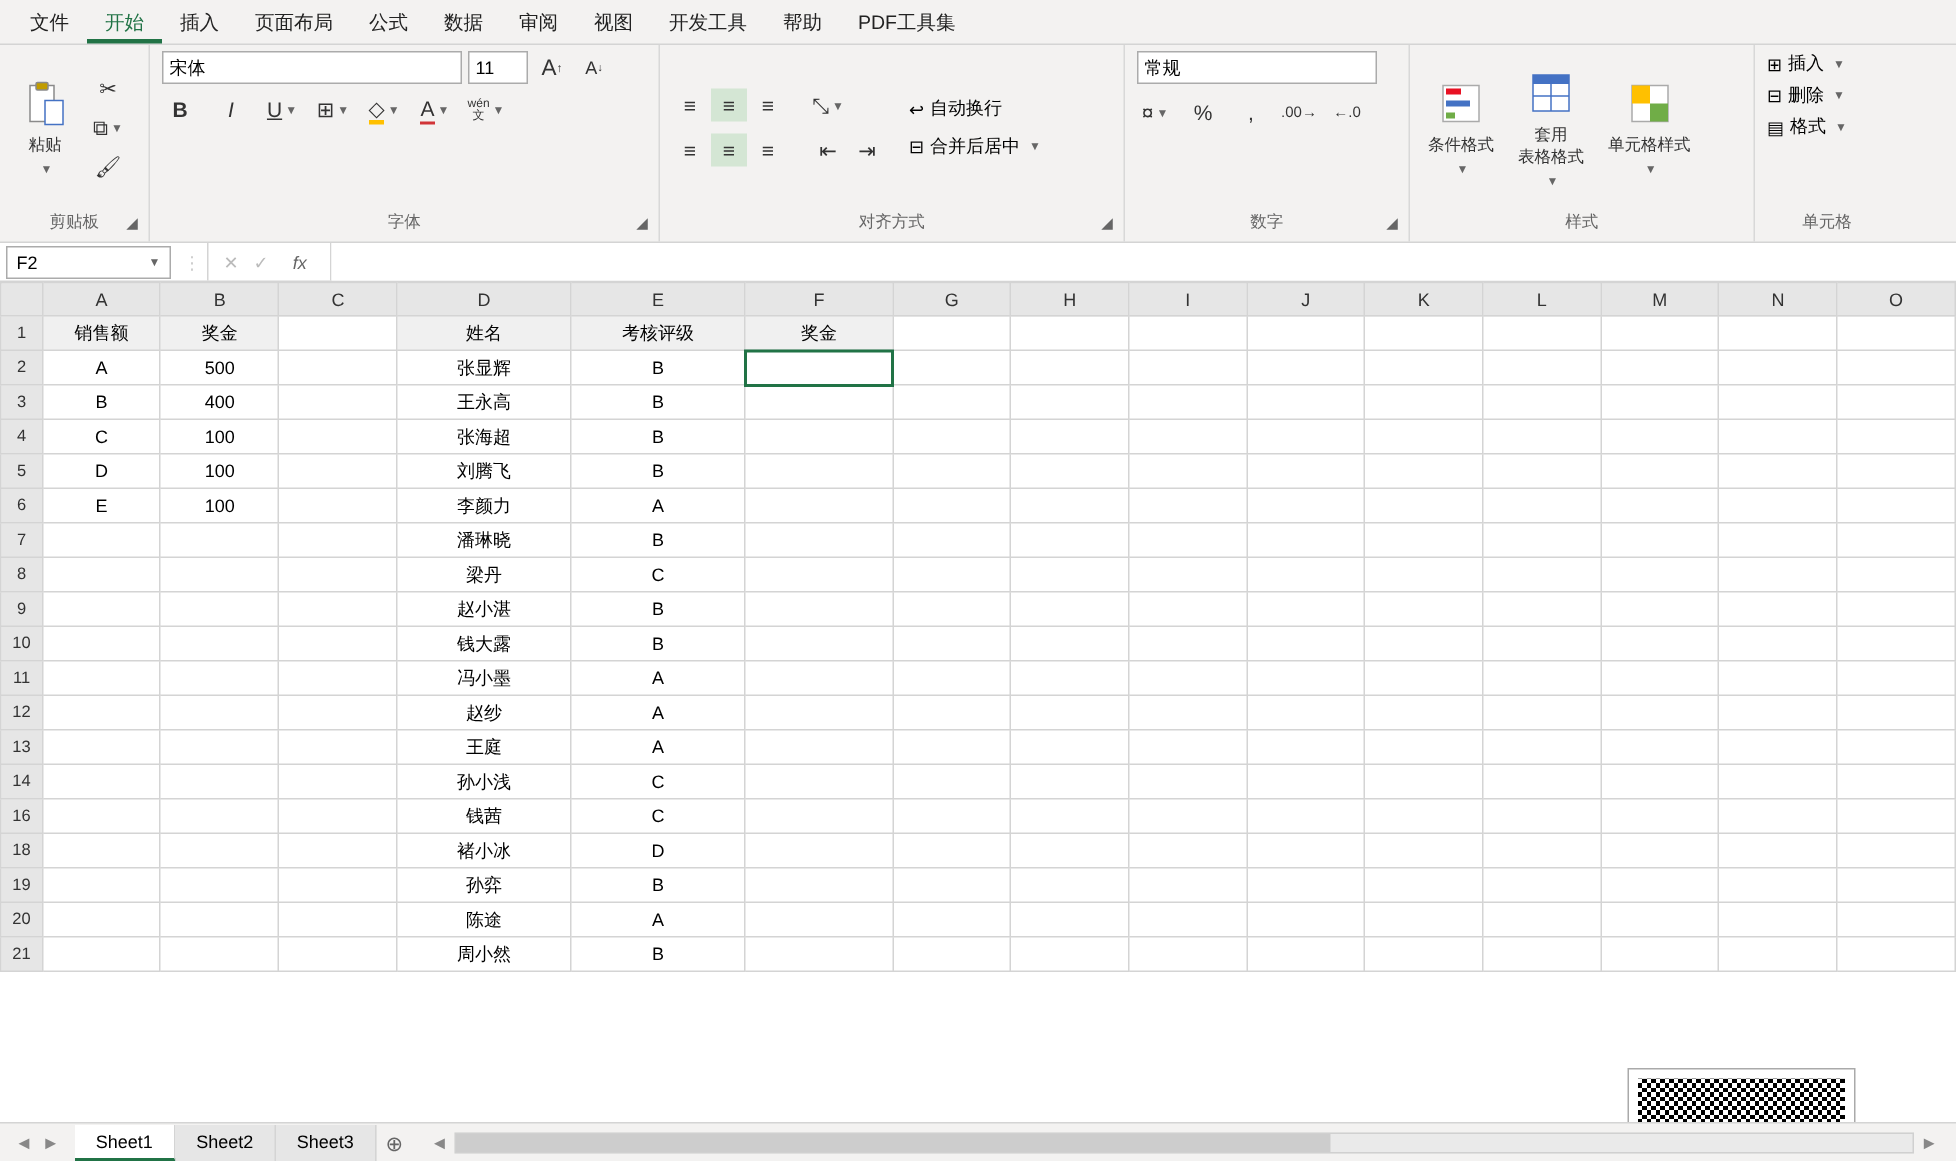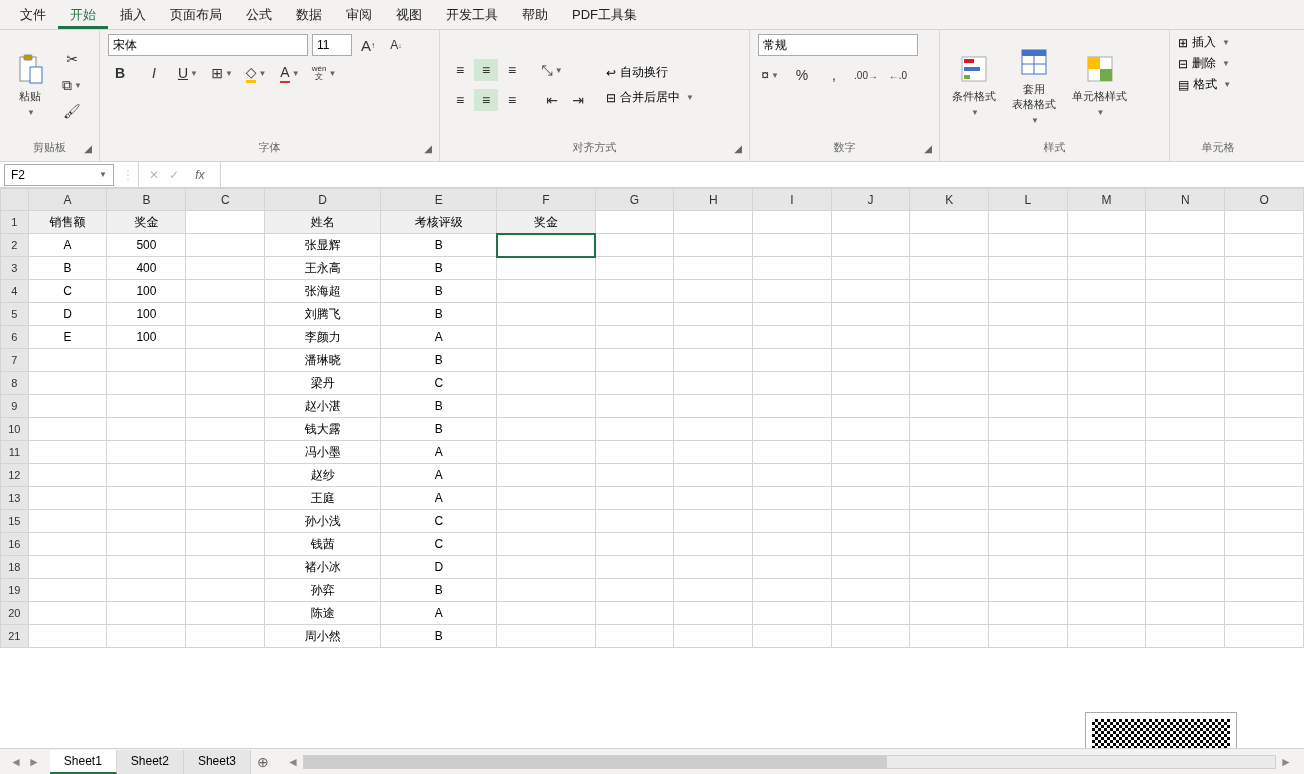--- a/index.html
+++ b/index.html
@@ -541,21 +541,21 @@
           <td class=""></td>
           <td class=""></td>
           <td class=""></td>
           <td class=""></td>
           <td class=""></td>
           <td class=""></td>
           <td class=""></td>
           <td class=""></td>
         </tr>
         <tr>
-          <td class="row-hdr">15</td>
+          <td class="row-hdr">14</td>
           <td class=""></td>
           <td class=""></td>
           <td class=""></td>
           <td class="">孙小浅</td>
           <td class="">C</td>
           <td class=""></td>
           <td class=""></td>
           <td class=""></td>
           <td class=""></td>
           <td class=""></td>

